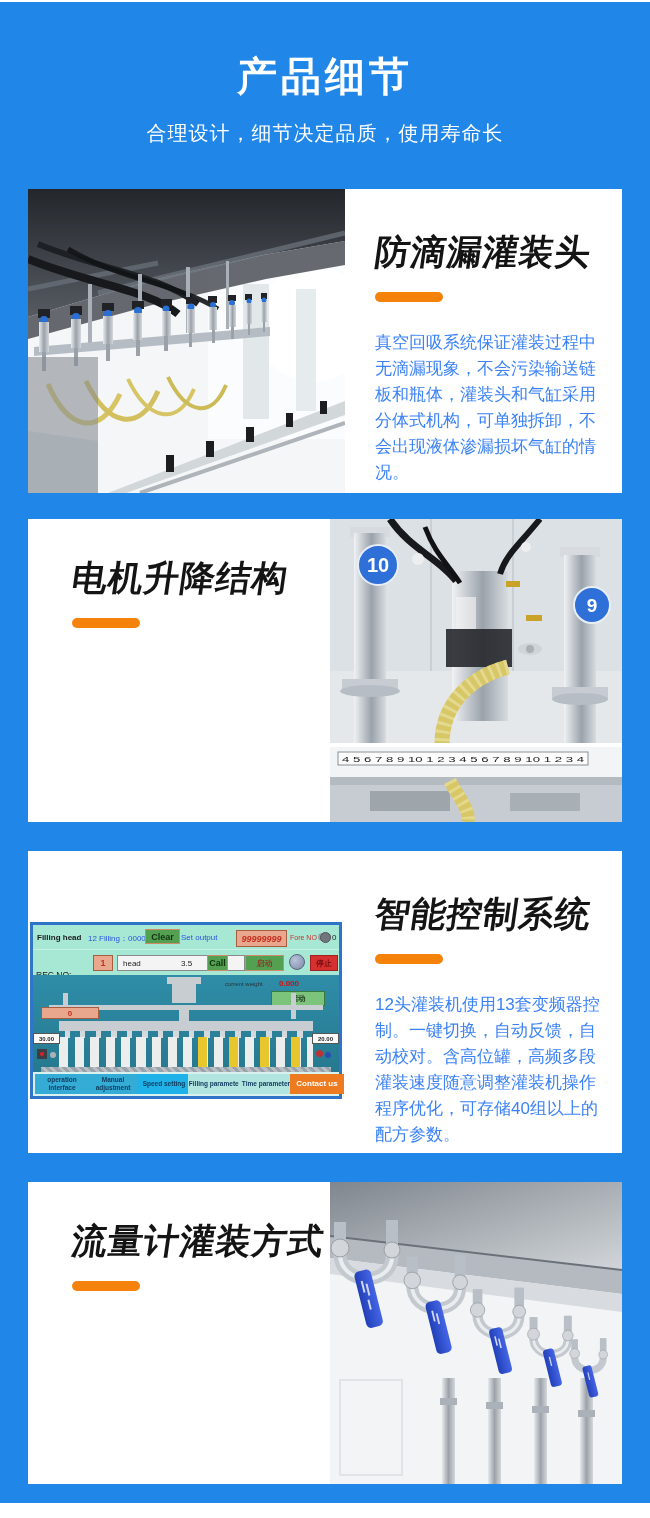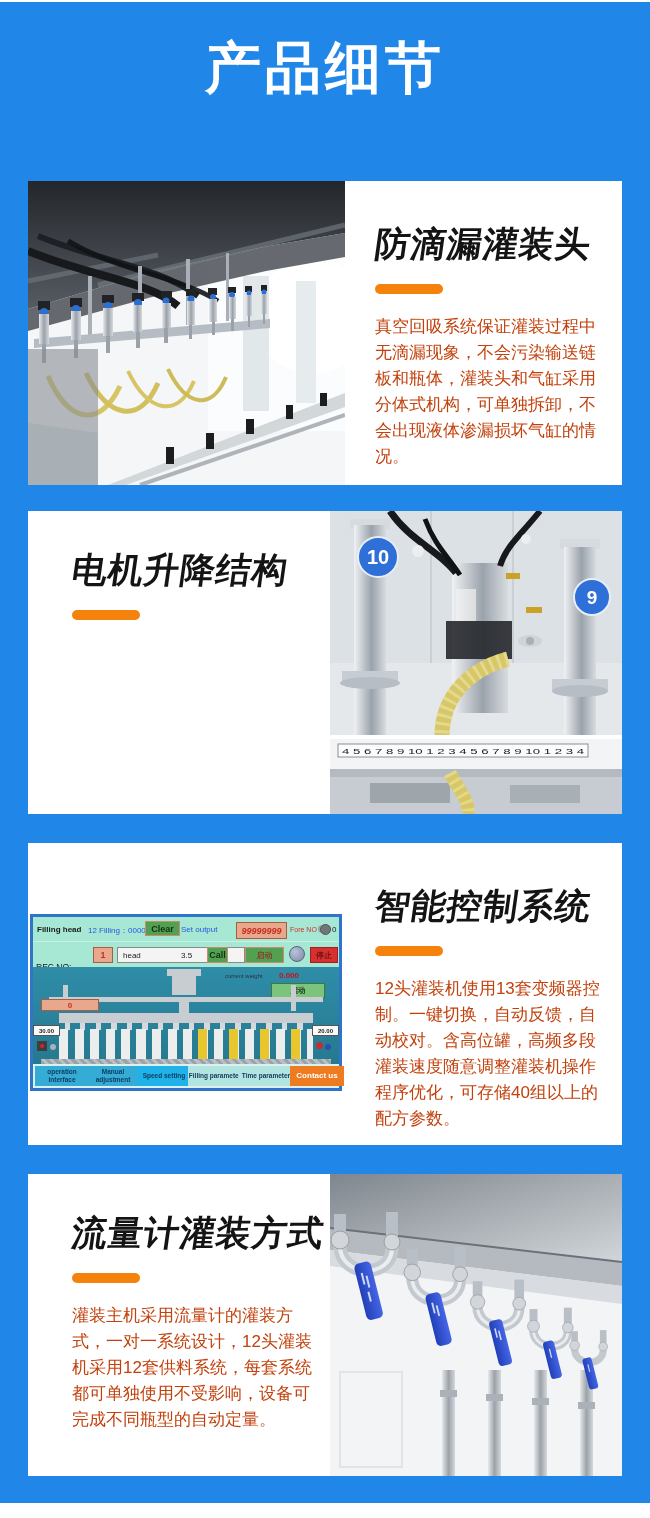--- a/index.html
+++ b/index.html
@@ -1,39 +1,39 @@
 <!DOCTYPE html>
 <html><head>
 <meta charset="utf-8">
 <style>
   html,body{margin:0;padding:0;}
   body{font-family:"Liberation Sans","DejaVu Sans",sans-serif;background:#2087e8;}
   .page{position:relative;width:650px;height:1518px;background:#2087e8;overflow:hidden;}
   .top-line{position:absolute;top:0;left:0;width:650px;height:2px;background:#ffffff;}
   
   .header{height:173px;text-align:center;color:#fff;}
-  .header h1{margin:8px;padding-top:32px;font-size:56px;line-height:56px;font-weight:900;letter-spacing:4px;}
+  .header h1{margin:16px;padding-top:32px;font-size:40px;line-height:56px;font-weight:900;letter-spacing:4px;}
   .header .sub{margin-top:8px;font-size:20px;letter-spacing:1px;}
   
   .card{width:594px;margin-left:28px;background:#ffffff;display:flex;overflow:hidden;}
   .card.c1{height:304px;margin-bottom:26px;}
   .card.c2{height:303px;margin-bottom:29px;}
   .card.c3{height:302px;margin-bottom:29px;}
   .card.c4{height:302px;}
   .img-col{flex:none;position:relative;}
   .img-col.left{width:317px;}
   .img-col.right{width:292px;}
   .img-col svg{display:block;}
   .txt-col{flex:1;box-sizing:border-box;}
   .txt-col.right-side{padding:40px 20px 0 30px;}
   .txt-col.left-side{padding:36px 6px 0 44px;}
   .sec-title{display:inline-block;font-size:35px;font-weight:900;color:#141414;
              transform:skewX(-8deg);letter-spacing:1px;white-space:nowrap;}
   .underline{width:68px;height:10px;border-radius:5px;background:#f5820b;margin-top:16px;}
-  .body-txt{margin-top:20px;font-size:17px;line-height:26px;color:#c2410c;}
+  .body-txt{margin-top:28px;font-size:17px;line-height:26px;color:#3b82f6;}
   
   .bottom-strip{position:absolute;bottom:0;left:0;width:650px;height:15px;background:#ffffff;}
   
   .ts-wrap{position:absolute;left:2px;top:71px;width:306px;height:171px;border:3px solid #2e74c8;
            background:#2c86a0;font-family:"Liberation Sans",sans-serif;}
   .ts-wrap *{position:absolute;box-sizing:border-box;}
   .ts-top{left:0;top:0;width:306px;height:24px;background:#a6e8d3;}
   .ts-row2{left:0;top:24px;width:306px;height:26px;background:#a6e8d3;border-top:1px solid #c7f2e3;}
   .ts-mimic{left:0;top:50px;width:306px;height:97px;background:linear-gradient(#2f8da8,#26798f);}
   .ts-btnbar{left:0;top:147px;width:306px;height:24px;background:#d9f1ef;}
@@ -68,20 +68,21 @@
   .dot{border-radius:50%;}
 </style>
 </head>
 <body>
 
 <div class="page">
   <div class="top-line"></div>
 
   <div class="header">
     <h1>产品细节</h1>
+    <div class="sub">合理设计，细节决定品质，使用寿命长</div>
   </div>
 
   <div class="card c1">
     <div class="img-col left">
       <svg width="317" height="304" viewBox="0 0 317 304">
         <defs>
           <linearGradient id="g-steel" x1="0" y1="0" x2="0" y2="1">
             <stop offset="0" stop-color="#23262b"></stop>
               <stop offset="1" stop-color="#565b62"></stop>
           </linearGradient>
@@ -320,21 +321,20 @@
       <div class="sec-title">智能控制系统</div>
       <div class="underline"></div>
       <div class="body-txt">12头灌装机使用13套变频器控制。一键切换，自动反馈，自动校对。含高位罐，高频多段灌装速度随意调整灌装机操作程序优化，可存储40组以上的配方参数。</div>
     </div>
   </div>
 
   <div class="card c4">
     <div class="txt-col left-side">
       <div class="sec-title">流量计灌装方式</div>
       <div class="underline"></div>
-      <div class="body-txt">灌装主机采用流量计的灌装方式，一对一系统设计，12头灌装机采用12套供料系统，每套系统都可单独使用不受影响，设备可完成不同瓶型的自动定量。</div>
     </div>
     <div class="img-col right">
       <svg width="292" height="302" viewBox="0 0 292 302">
         <defs>
           <linearGradient id="g-slab" x1="0" y1="0" x2="1" y2="1">
             <stop offset="0" stop-color="#7f868d"></stop>
               <stop offset="1" stop-color="#d2d6da"></stop>
           </linearGradient>
           <linearGradient id="g-handle" x1="0" y1="0" x2="1" y2="0">
             <stop offset="0" stop-color="#2140b8"></stop>

